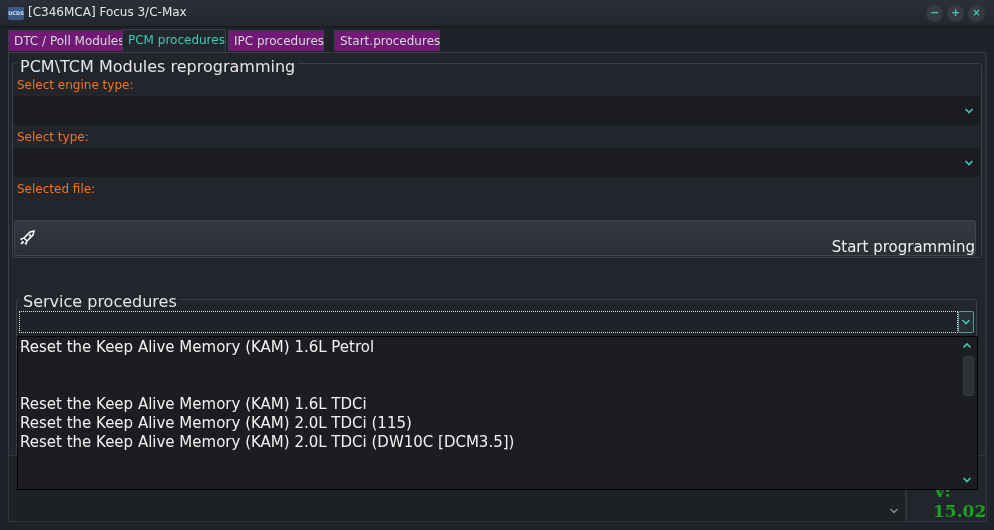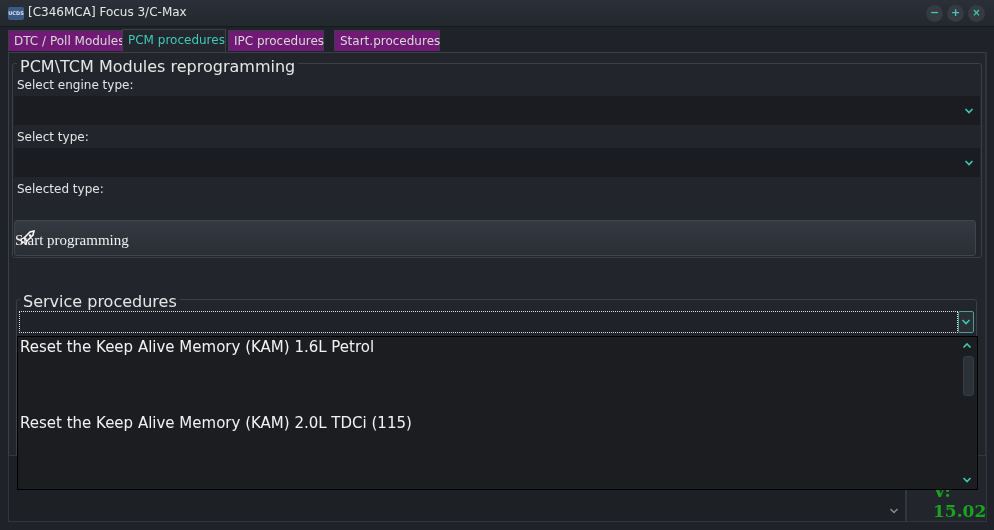--- a/index.html
+++ b/index.html
@@ -46,37 +46,37 @@
   }
   .group-pcm {
     position: absolute; left: 12px; top: 63px; width: 970px; height: 195px;
     border: 1px solid #3a3f48; border-radius: 3px;
   }
   .group-legend {
     position: absolute; background: #22262c; padding: 0 3px;
     font-size: 16px; color: #e6e6e6;
   }
   .label {
-    position: absolute; font-size: 12px; color: #e5e5e5;
+    position: absolute; font-size: 12px; color: #f97316;
   }
   .combo {
     position: absolute; left: 14px; width: 966px; height: 29px;
     background: #1a1c21;
   }
   .chev {
     position: absolute; width: 10px; height: 10px; color: #3fc9b7;
   }
   .start-btn {
     position: absolute; left: 14px; top: 220px; width: 962px; height: 36px;
     background: linear-gradient(#343942, #2a2e35);
     border: 1px solid #3f444d; border-radius: 3px;
   }
   .start-label {
-    position: absolute; left: 0; width: 100%; top: 11px; text-align: left;
-    font-size: 15px; color: #f0f0f0; font-family: Liberation Serif, serif;
+    position: absolute; left: 0; width: 100%; top: 17px; text-align: right;
+    font-size: 15px; color: #f0f0f0;
   }
   .rocket { position: absolute; left: 4px; top: 8px; width: 18px; height: 18px; }
   .group-service {
     position: absolute; left: 16px; top: 299px; width: 961px; height: 160px;
     border: 1px solid #3a3f48; border-radius: 3px;
   }
   .svc-combo {
     position: absolute; left: 19px; top: 311px; width: 939px; height: 22px;
     border: 1px dotted #e0e0e0; background: #1f2228;
   }
@@ -143,21 +143,21 @@
 </div>
 
 <div class="label" style="left:17px;top:130px">Select type:</div>
 <div class="combo" style="top:148px">
   <span></span>
   <svg class="chev" style="left:950px;top:10px" viewBox="0 0 10 10">
     <polyline points="1.5,3 5,6.5 8.5,3" fill="none" stroke="#3fc9b7" stroke-width="1.6"></polyline>
   </svg>
 </div>
 
-<div class="label" style="left:17px;top:182px">Selected type:</div>
+<div class="label" style="left:17px;top:182px">Selected file:</div>
 <div class="label" style="left:110px;top:182px"></div>
 
 <div class="start-btn">
   <svg class="rocket" viewBox="0 0 18 18">
     <path d="M15,2 L11,3 L5,9 L8,12 L14,6 Z" fill="none" stroke="#fff" stroke-width="1.5"></path>
     <path d="M5,9 L2,10 L3,11 M8,12 L7,15 L6,14" fill="none" stroke="#fff" stroke-width="1.3"></path>
     <path d="M4,12 L2,15 L5,13" fill="none" stroke="#fff" stroke-width="1.2"></path>
     <circle cx="11" cy="6.5" r="1.2" fill="#fff"></circle>
   </svg>
   <div class="start-label">Start programming</div>
@@ -178,21 +178,23 @@
 <div class="bottom-area">
   <svg class="chev" style="left:880px;top:50px" viewBox="0 0 10 10">
     <polyline points="1.5,3 5,6.5 8.5,3" fill="none" stroke="#8a8e96" stroke-width="1.4"></polyline>
   </svg>
 </div>
 <div class="version-box"></div>
 <div class="version-text">V: 15.02</div>
 
 <div class="dropdown-list">
   <div class="dd-item" style="top:1px">Reset the Keep Alive Memory (KAM) 1.6L Petrol</div>
+  <div class="dd-item" style="top:58px">Reset the Keep Alive Memory (KAM) 1.6L TDCi</div>
   <div class="dd-item" style="top:77px">Reset the Keep Alive Memory (KAM) 2.0L TDCi (115)</div>
+  <div class="dd-item" style="top:96px">Reset the Keep Alive Memory (KAM) 2.0L TDCi (DW10C [DCM3.5])</div>
 
   <svg class="chev" style="left:944px;top:4px" viewBox="0 0 10 10">
     <polyline points="1.5,6.5 5,3 8.5,6.5" fill="none" stroke="#3fc9b7" stroke-width="1.6"></polyline>
   </svg>
   <div class="scroll-thumb"></div>
   <svg class="chev" style="left:944px;top:138px" viewBox="0 0 10 10">
     <polyline points="1.5,3 5,6.5 8.5,3" fill="none" stroke="#3fc9b7" stroke-width="1.6"></polyline>
   </svg>
 </div>
 

